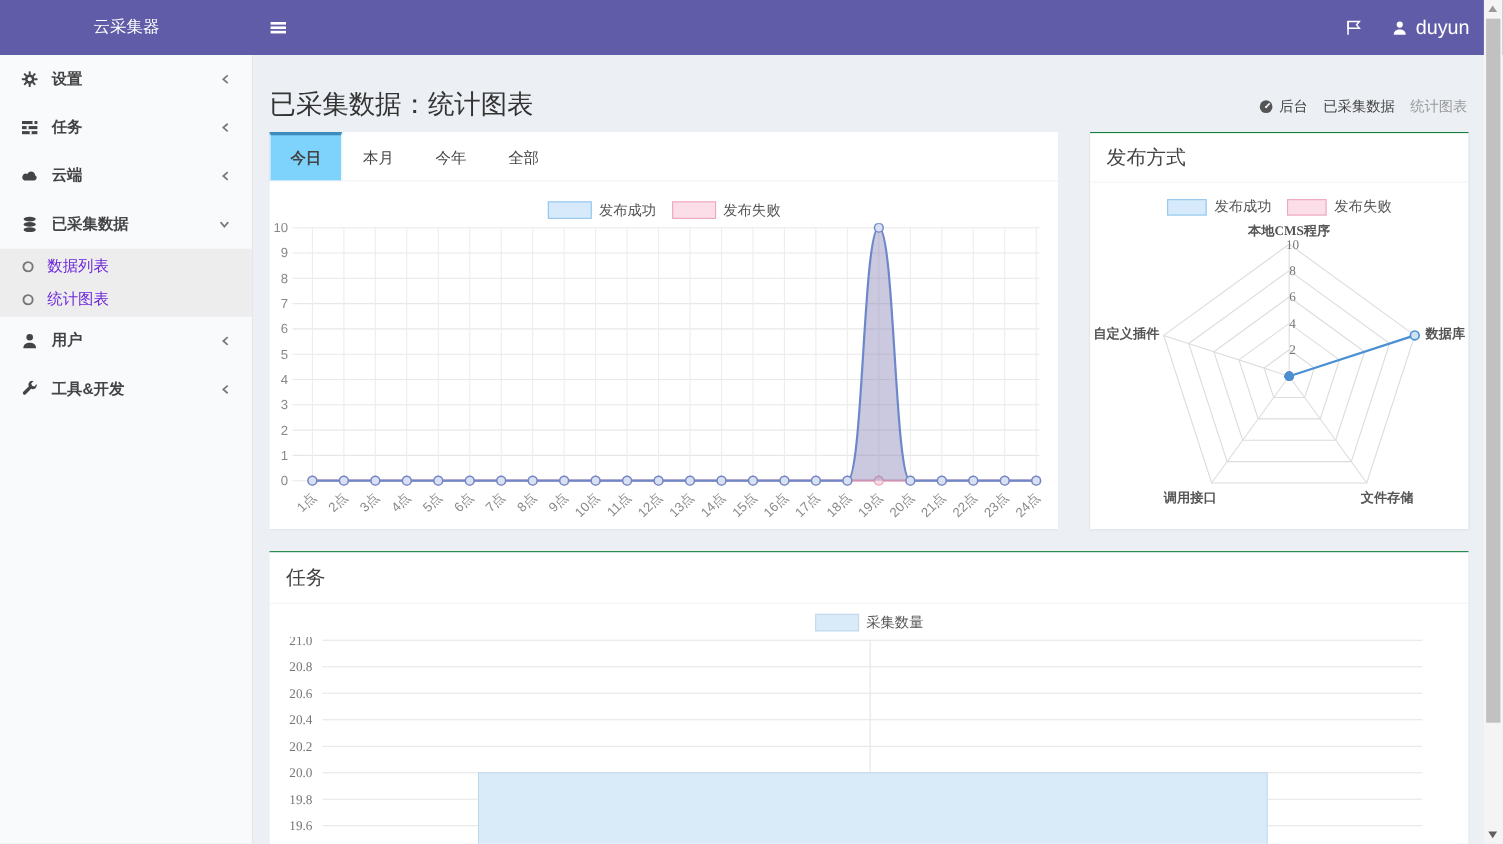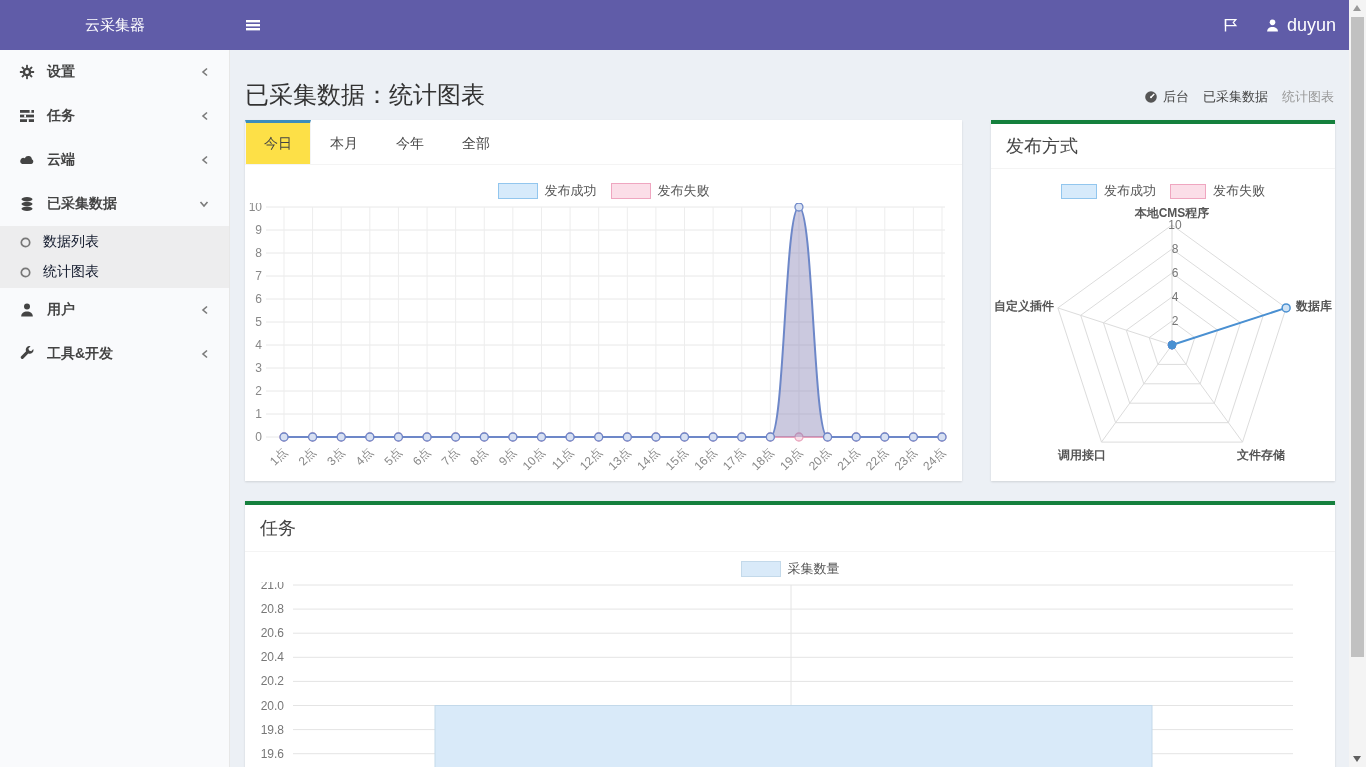--- a/index.html
+++ b/index.html
@@ -14,43 +14,43 @@
   .nav-right { position:absolute; right:30px; top:0; height:50px; display:flex; align-items:center; gap:26px; }
   .nav-flag { display:flex; align-items:center; cursor:pointer; }
   .nav-user { display:flex; align-items:center; gap:7px; color:#fff; font-size:18px; cursor:pointer; }
 
   
   .sidebar { position:absolute; left:0; top:50px; width:230px; height:717px; background:#f9fafc; border-right:1px solid #e7e7e7; }
   .menu-item { height:44px; display:flex; align-items:center; padding:0 19px; color:#444; font-size:14px; font-weight:600; cursor:pointer; }
   .menu-item .mi-icon { width:16px; height:16px; margin-right:12px; flex:0 0 16px; }
   .menu-item .chev { margin-left:auto; }
   .submenu { background:#ededee; padding:1px 0; }
-  .submenu-item { height:30px; display:flex; align-items:center; padding:0 19px; color:#0f172a; font-size:14px; cursor:pointer; }
+  .submenu-item { height:30px; display:flex; align-items:center; padding:0 19px; color:#6d28d9; font-size:14px; cursor:pointer; }
   .submenu-item .ci { width:11px; height:11px; margin-right:12px; margin-left:1px; }
 
   
   .content { position:absolute; left:230px; top:50px; right:17px; bottom:0; padding:17px 15px; }
   .content-header { position:relative; height:53px; }
   .page-title { position:absolute; left:0; top:12px; font-size:24px; font-weight:400; color:#333; }
   .breadcrumb { position:absolute; right:0; top:21px; display:flex; align-items:center; font-size:13px; color:#444; }
   .breadcrumb .bc-item { display:flex; align-items:center; gap:5px; cursor:pointer; }
   .breadcrumb .sep { color:#b8b8b8; margin:0 7px; font-size:12px; }
   .breadcrumb .bc-active { color:#999; cursor:default; }
 
   .row1 { display:flex; gap:29px; }
   .box { background:#fff; box-shadow:0 1px 2px rgba(0,0,0,0.12); }
-  .box-accent { border-top:4px solid #15803d; }
+  .box-accent { border-top:1px solid #15803d;font-family:Liberation Serif, serif; }
   .box-header { padding:10px 15px; border-bottom:1px solid #f4f4f4; }
   .box-title { font-size:18px; font-weight:400; color:#444; }
 
   
   .tabs-box { width:717px; height:361px; }
   .tab-row { display:flex; height:45px; border-bottom:1px solid #f4f4f4; }
   .tab { width:66px; display:flex; align-items:center; justify-content:center; font-size:14px; color:#444; cursor:pointer; border-top:3px solid transparent; }
-  .tab.active { border-top:3px solid #3c8dbc; border-left:1px solid #f4f4f4; border-right:1px solid #f4f4f4; background:#fde047; font-weight:400; }
+  .tab.active { border-top:3px solid #3c8dbc; border-left:1px solid #f4f4f4; border-right:1px solid #f4f4f4; background:#7dd3fc; font-weight:700; }
 
   .legend-row { display:flex; justify-content:center; align-items:center; gap:14px; font-size:13px; color:#555;text-align:center; }
   .lg1 { margin-top:16px; height:20px; }
   .lg2 { margin-top:12px; height:20px; }
   .lg3 { margin-top:8px; height:18px; }
   .legend-item { display:flex; align-items:center; gap:7px; cursor:pointer; }
   .swatch { width:40px; height:16px; border:1px solid; }
   .sw-success { background:#d6eafb; border-color:#92c6ee; }
   .sw-fail { background:#fbdee8; border-color:#efa6c0; }
   .sw-collect { background:#d9eaf9; border-color:#c3d9ea; }

